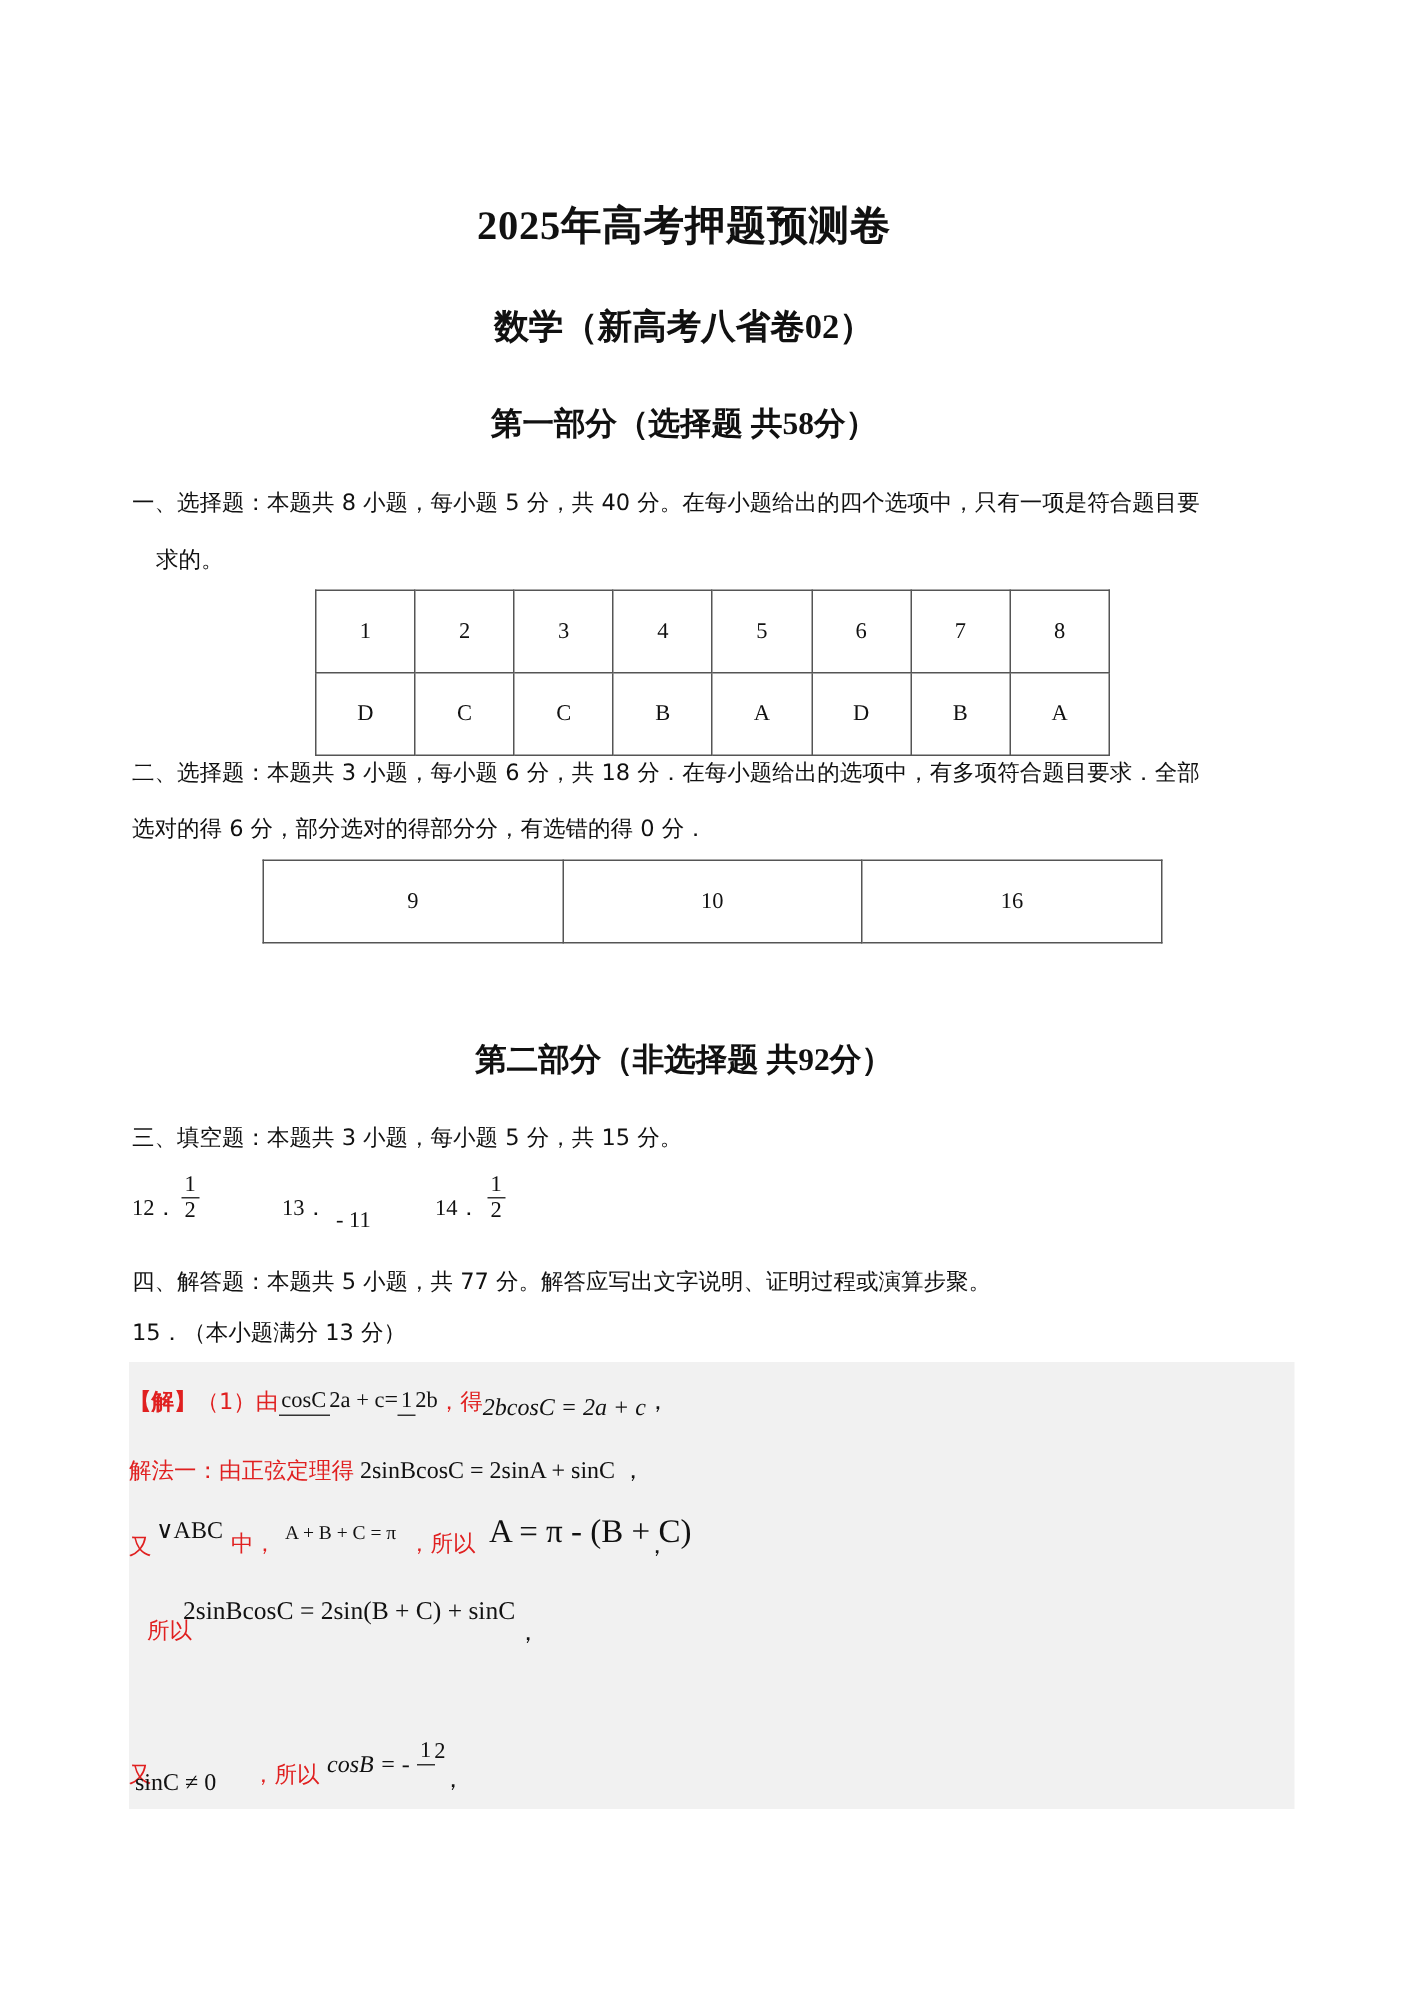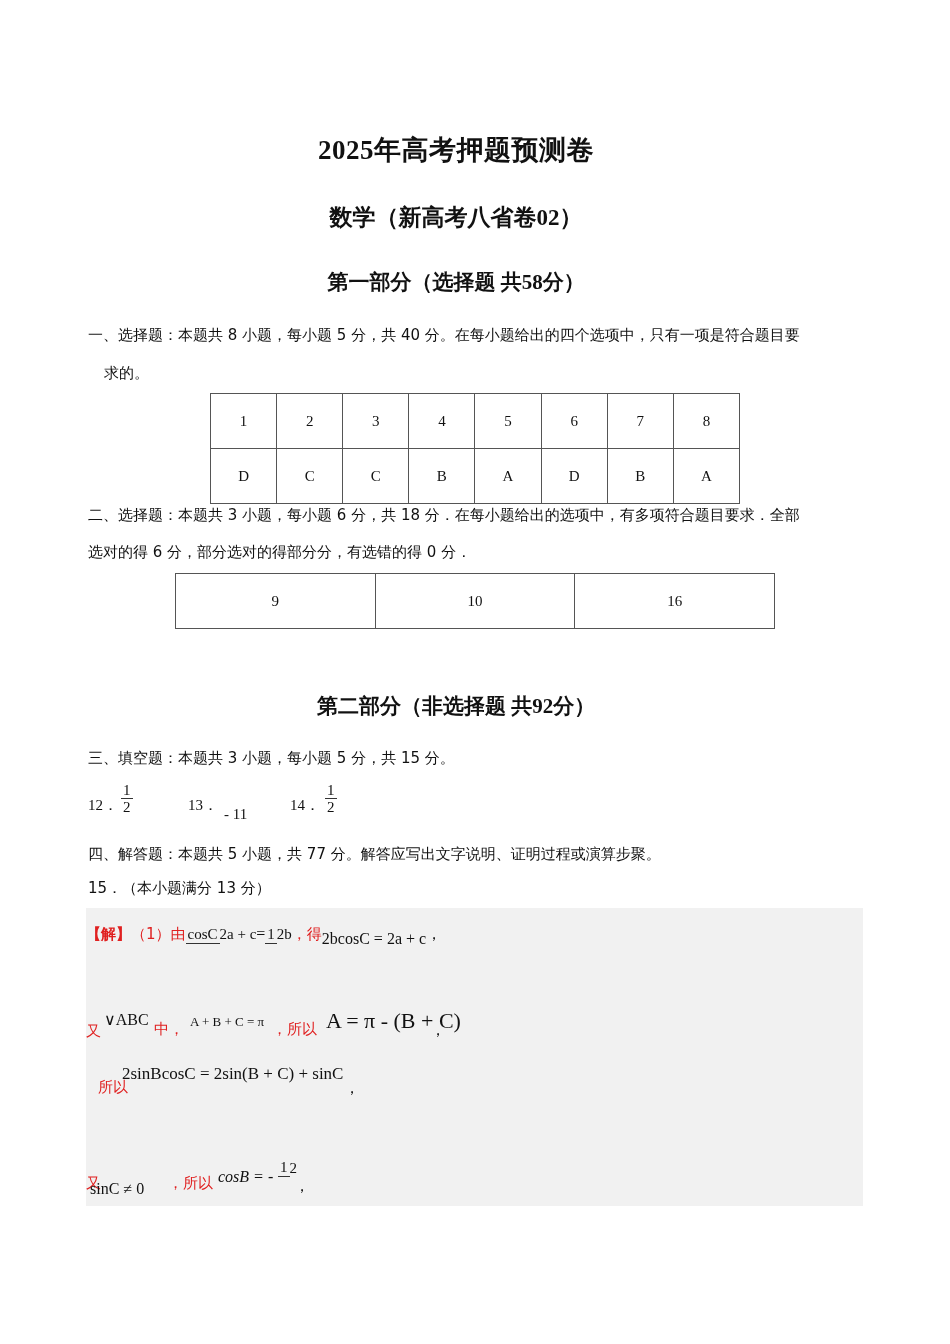--- a/index.html
+++ b/index.html
@@ -107,24 +107,29 @@
     <span class="math mfrac">
       <span class="nu">cosC</span>
       <span>2a + c</span>
     </span>
     <span class="math">=</span>
     <span class="math mfrac">
       <span class="nu">1</span>
       <span>2b</span>
     </span>
     <span class="red">，得</span>
-    <span class="math" style="margin-top:10px;">2bcosC = 2a + c</span>
+    <span class="math" style="margin-top:10px;font-style:italic;">2bcosC = 2a + c</span>
     <span class="math">，</span>
   </div>
 
+  <div class="line" style="top:62px;">
+    <span class="red">解法一：由正弦定理得</span>
+    <span class="math">2sinBcosC = 2sinA + sinC</span>
+    <span class="math">，</span>
+  </div>
 
   <div class="line" style="top:102px; height:34px;">
     <span class="red" style="position:absolute; left:0; top:12px;">又</span>
     <span class="math" style="position:absolute; left:18px; top:0;">∨ABC</span>
     <span class="red" style="position:absolute; left:68px; top:10px;">中，</span>
     <span class="math" style="position:absolute; left:104px; top:4px; font-size:13px;">A + B + C = π</span>
     <span class="red" style="position:absolute; left:186px; top:10px;">，所以</span>
     <span class="math" style="position:absolute; left:240px; top:-2px; font-size:22px;">A = π - (B + C)</span>
     <span class="math" style="position:absolute; left:344px; top:10px;">，</span>
   </div>

